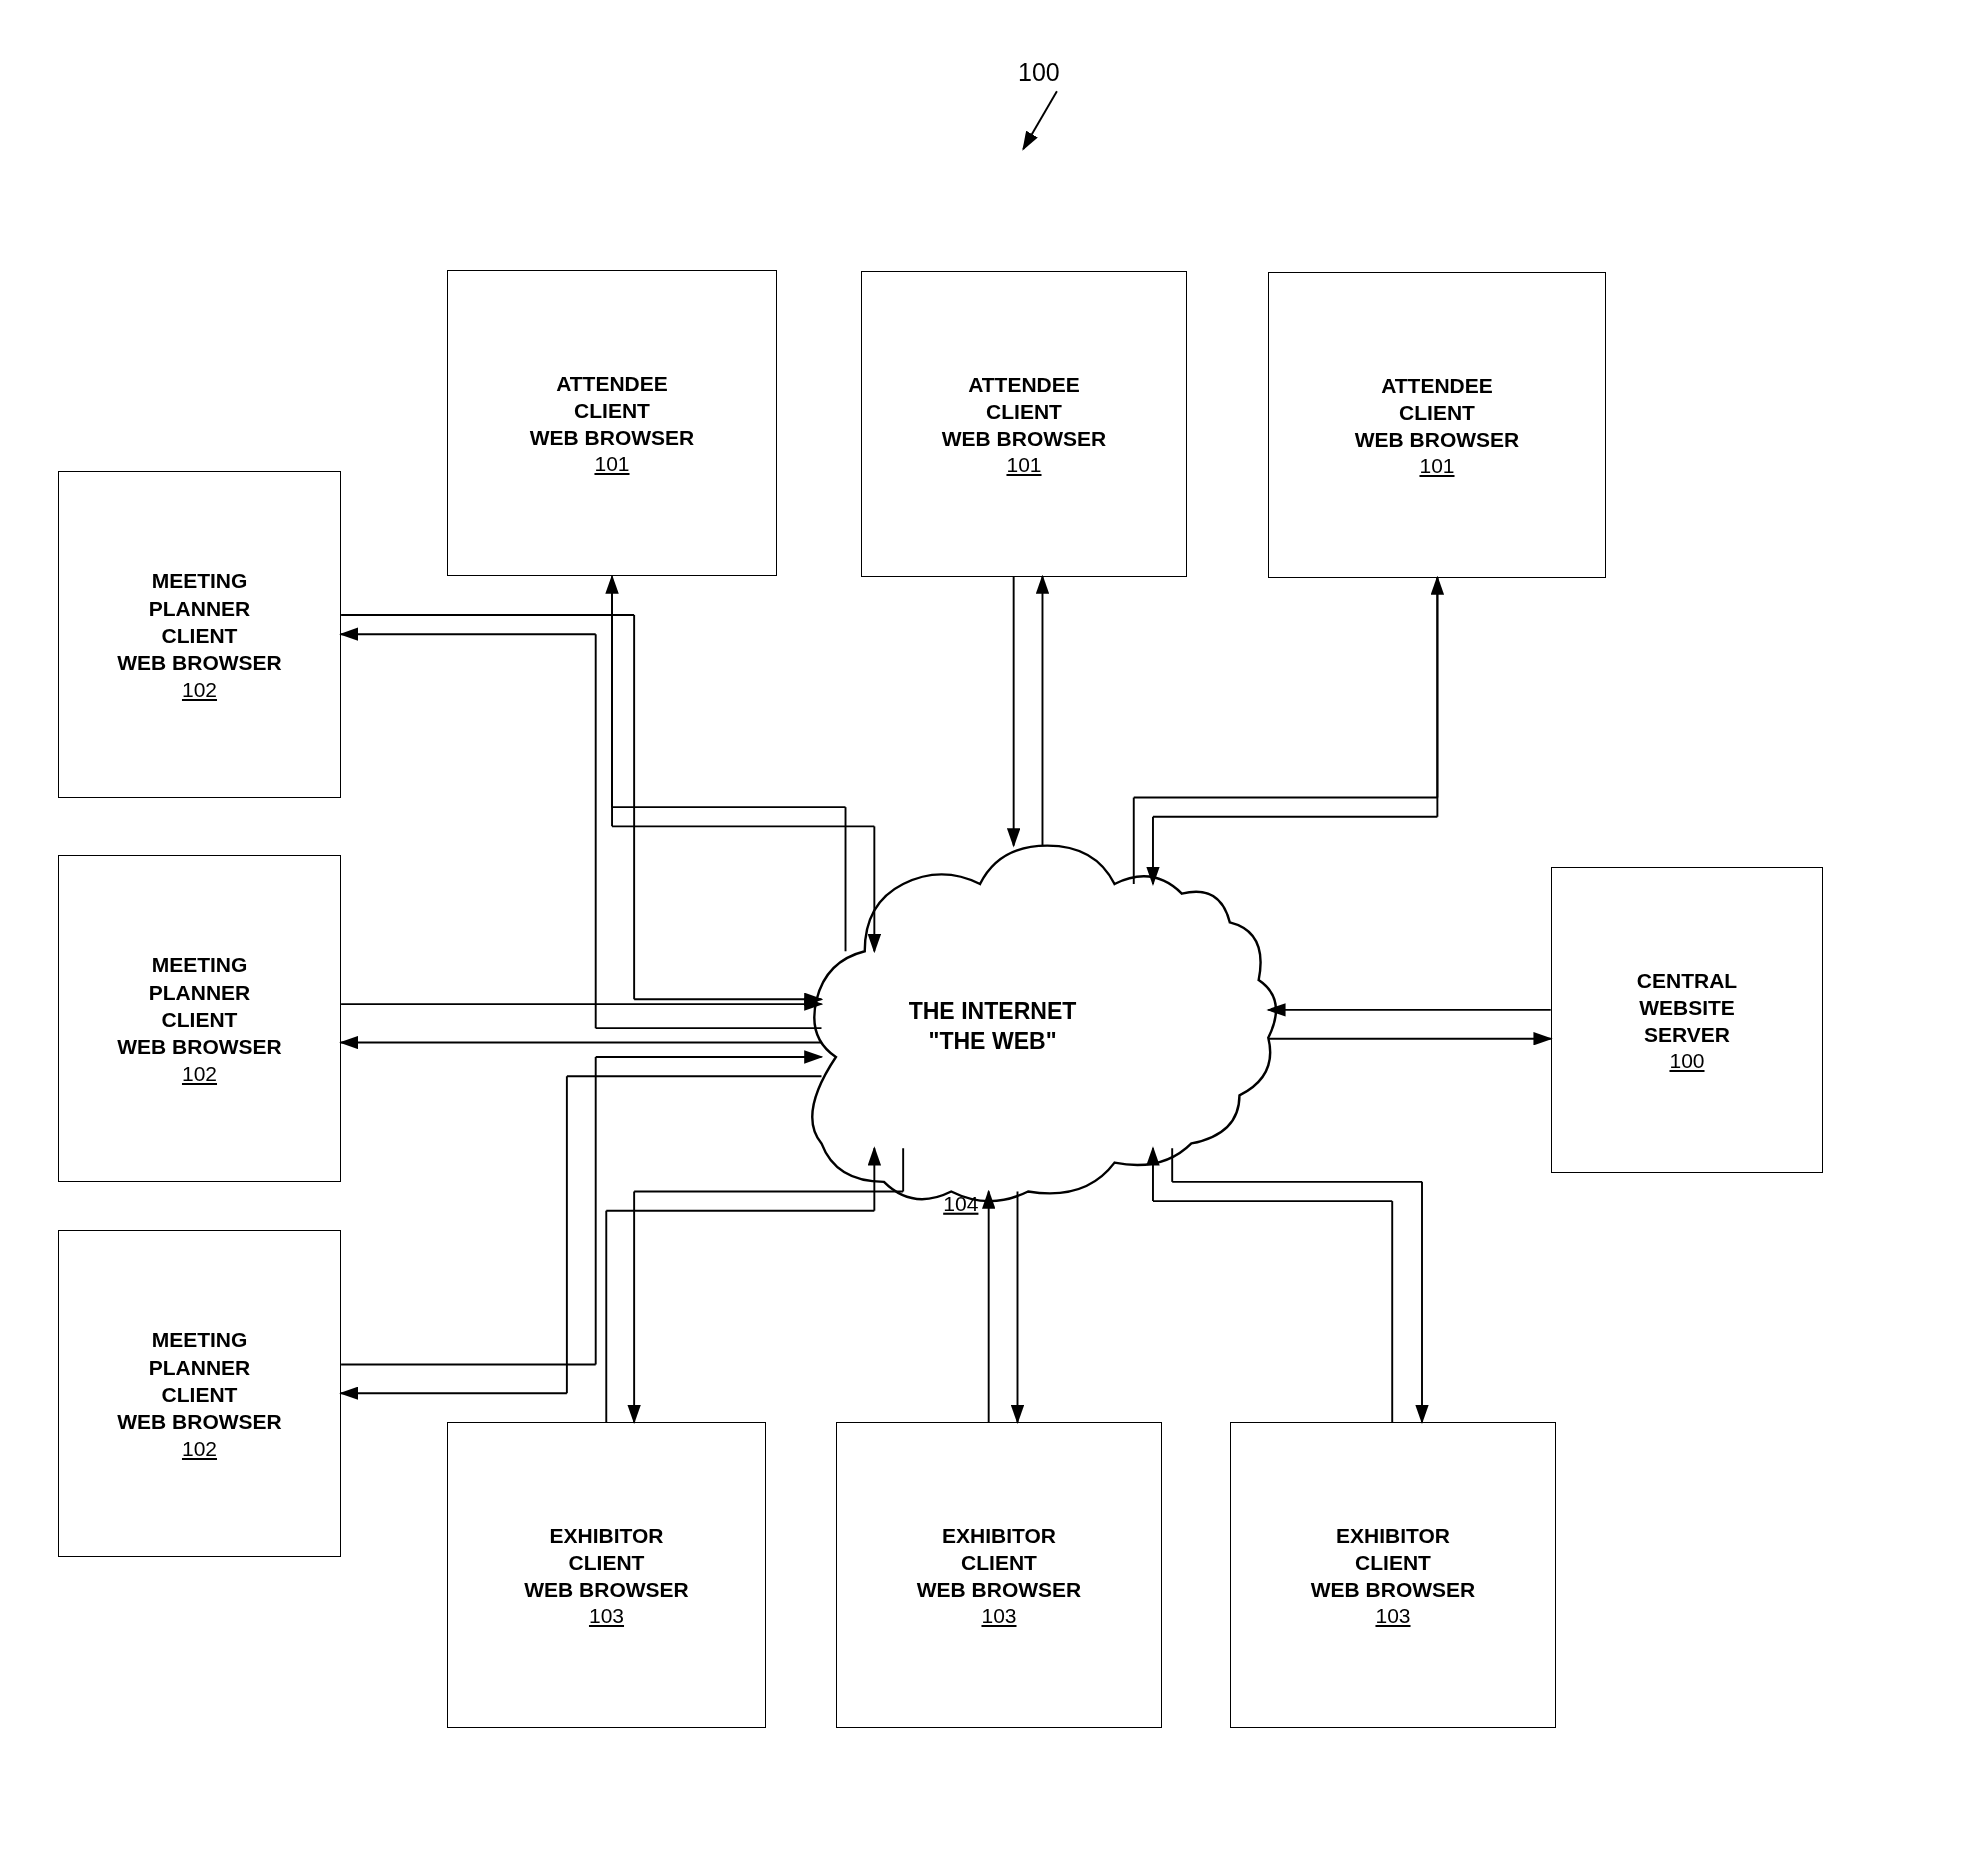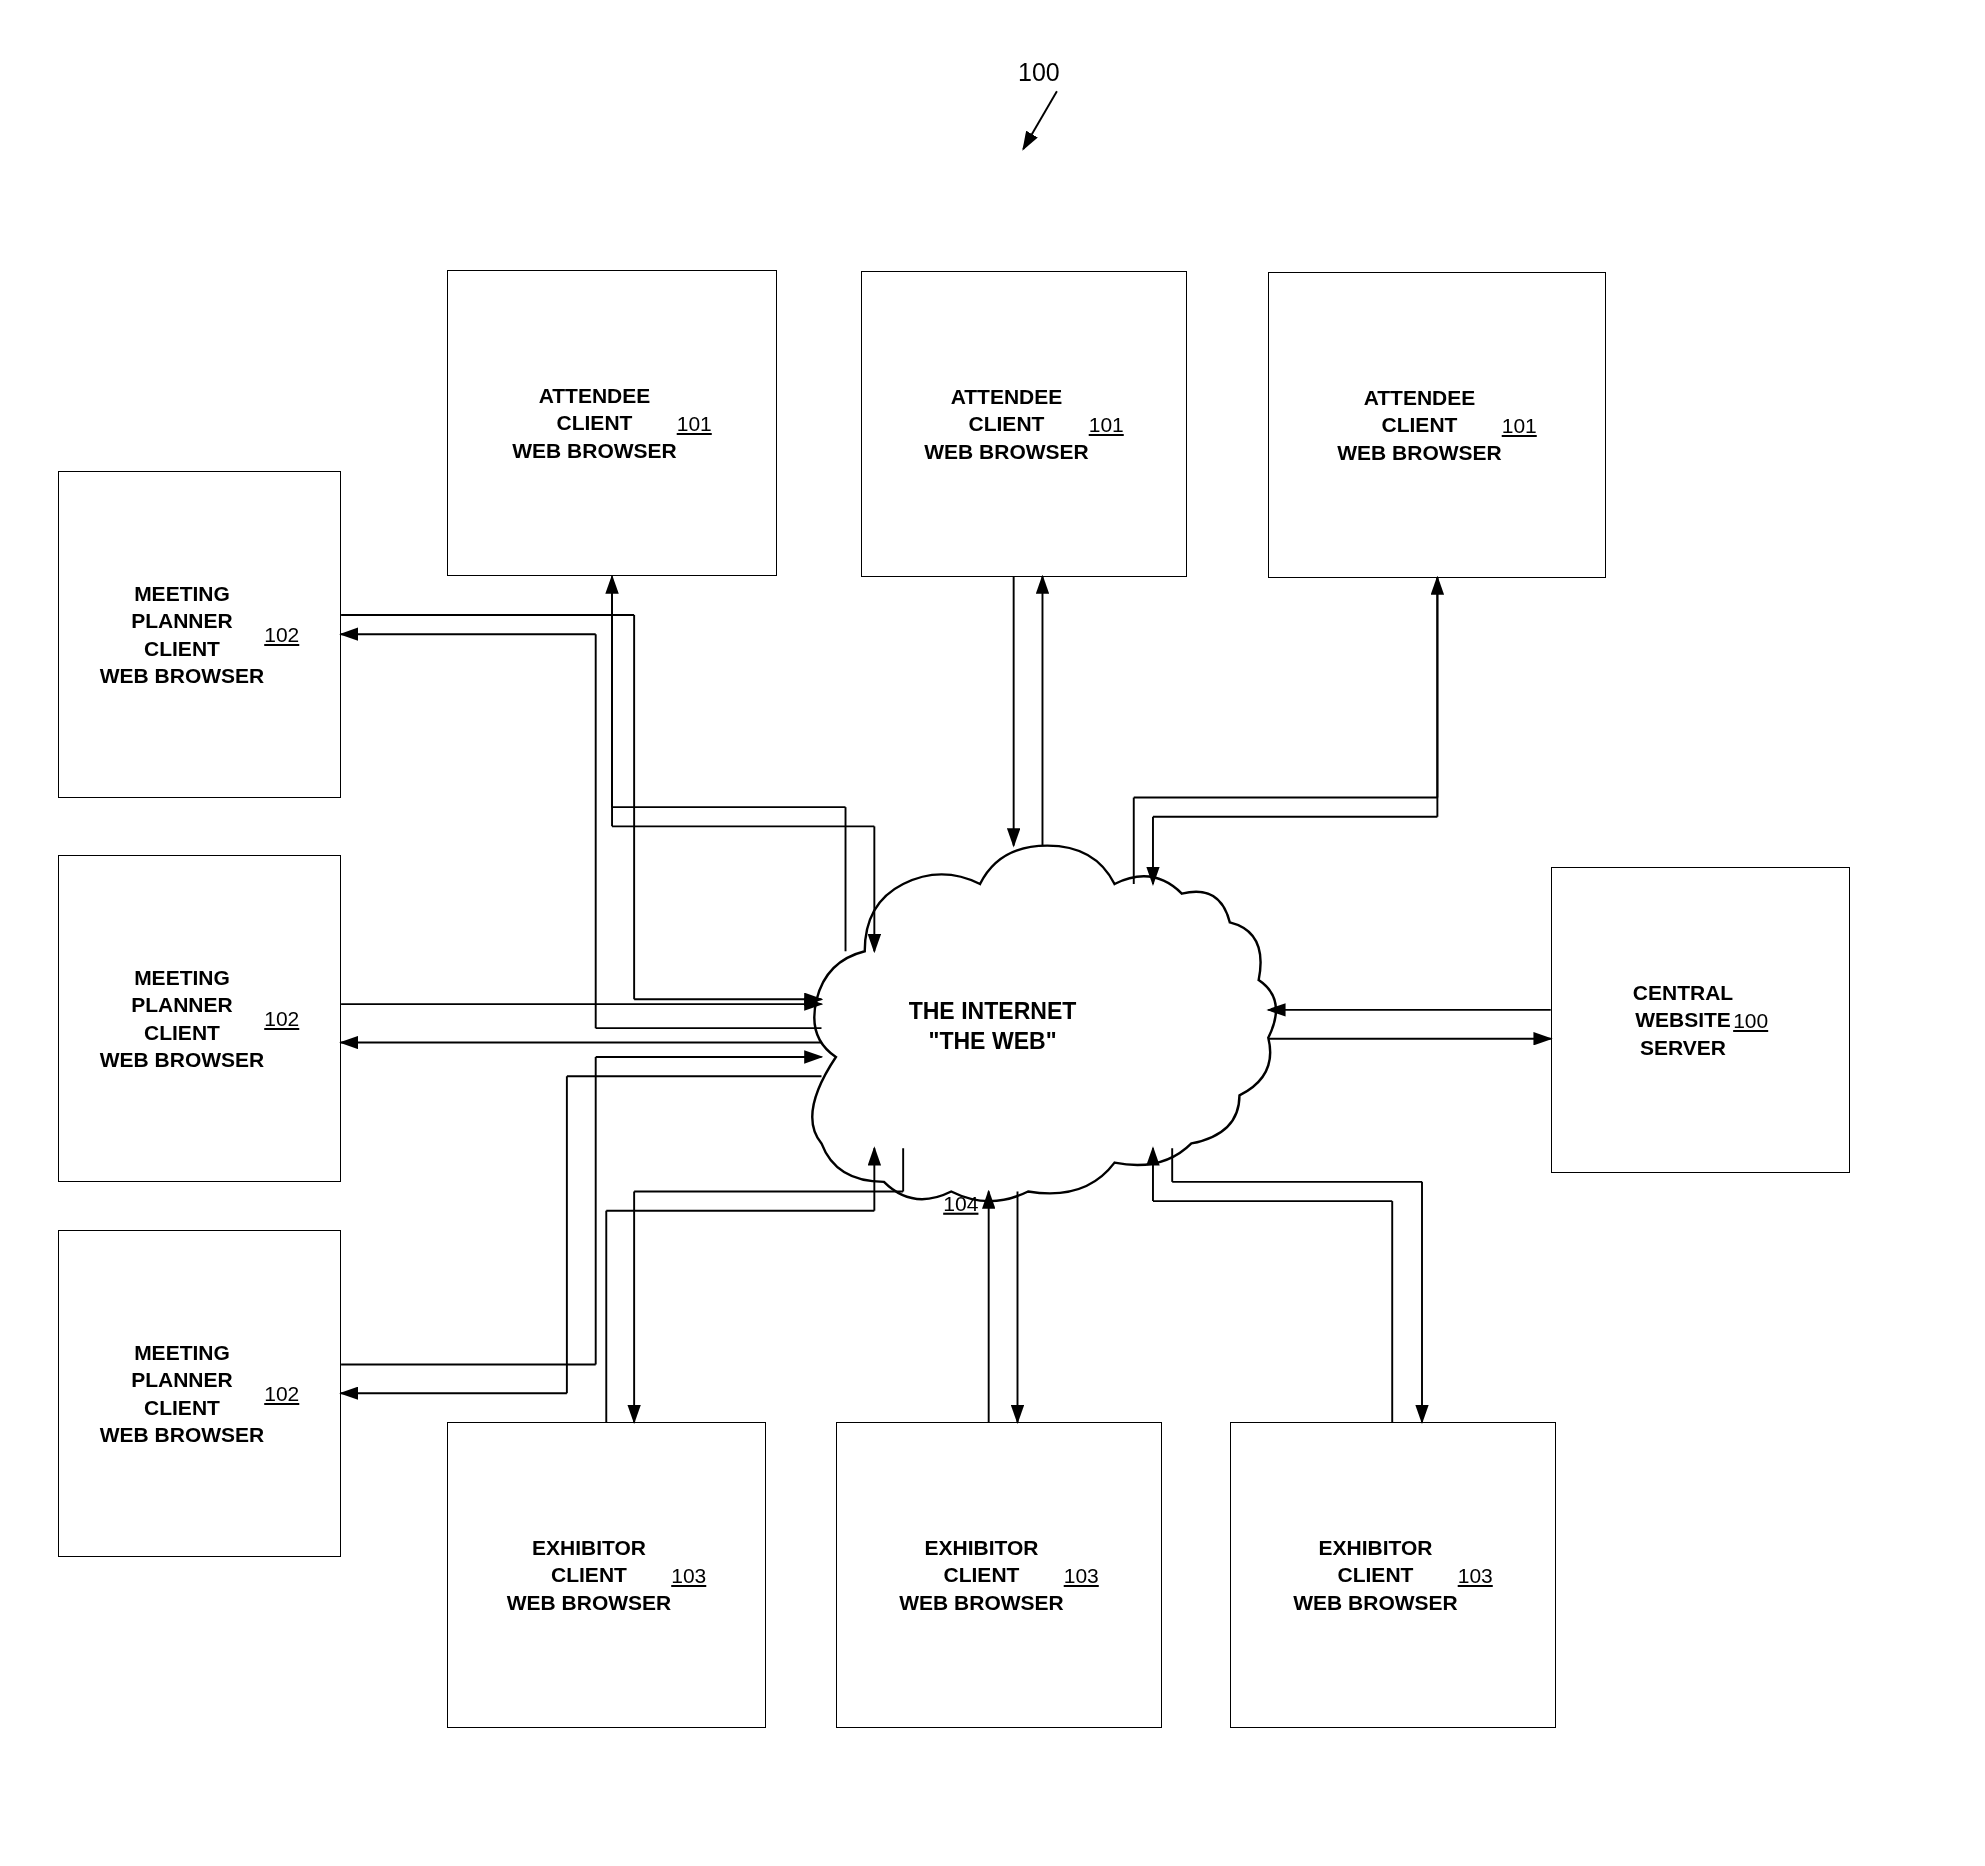--- a/index.html
+++ b/index.html
@@ -17,21 +17,21 @@
       top: 0; left: 0;
       width: 1986px;
       height: 1867px;
     }
 
     .node-box {
       position: absolute;
       border: 1.9px solid #000;
       background: #fff;
       display: flex;
-      flex-direction: row;
+      flex-direction: column;
       align-items: center;
       justify-content: center;
       text-align: center;
       padding: 9.6px;
     }
 
     .node-box .node-text {
       font-size: 21px;
       font-weight: bold;
       line-height: 1.3;
@@ -88,21 +88,21 @@
   <div class="node-box" style="left:58px; top:855px; width:283px; height:327px;">
     <div class="node-text">MEETING<br>PLANNER<br>CLIENT<br>WEB BROWSER</div>
     <div class="node-id">102</div>
   </div>
 
   <div class="node-box" style="left:58px; top:1230px; width:283px; height:327px;">
     <div class="node-text">MEETING<br>PLANNER<br>CLIENT<br>WEB BROWSER</div>
     <div class="node-id">102</div>
   </div>
 
-  <div class="node-box" style="left:1551px; top:867px; width:299px; height:306px;">
+  <div class="node-box" style="left:1551px; top:867px; width:272px; height:306px;">
     <div class="node-text">CENTRAL<br>WEBSITE<br>SERVER</div>
     <div class="node-id">100</div>
   </div>
 
   <div class="node-box" style="left:447px; top:1422px; width:319px; height:306px;">
     <div class="node-text">EXHIBITOR<br>CLIENT<br>WEB BROWSER</div>
     <div class="node-id">103</div>
   </div>
 
   <div class="node-box" style="left:836px; top:1422px; width:326px; height:306px;">

